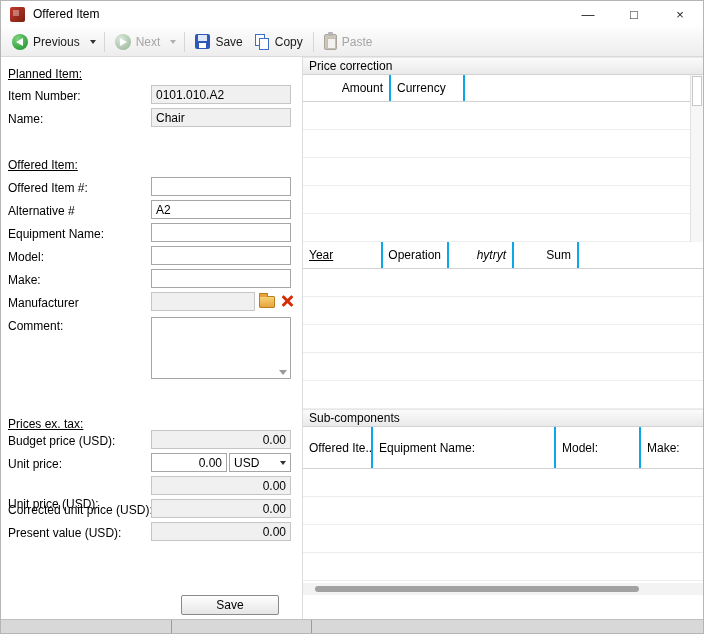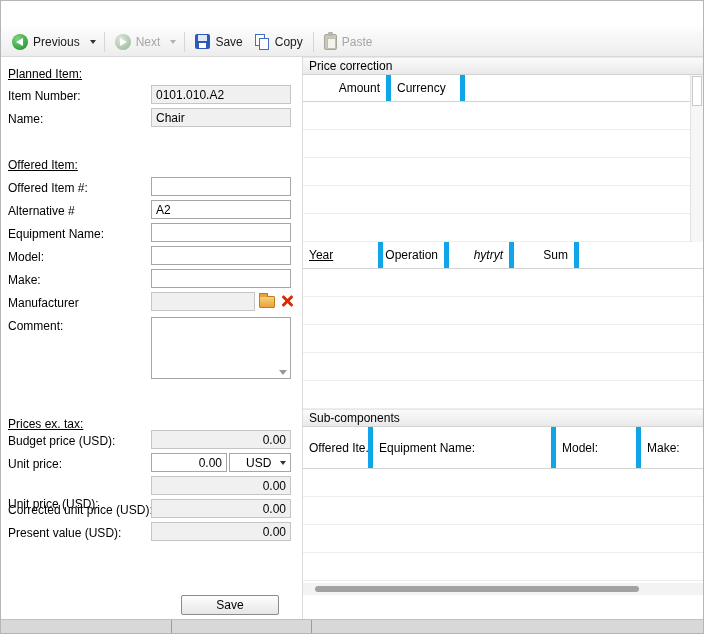--- a/index.html
+++ b/index.html
@@ -42,39 +42,39 @@
   .body-area{position:absolute;top:56px;left:0;right:0;bottom:14px;background:#fff;}
   .left-pane{position:absolute;left:0;top:0;width:301px;bottom:0;background:#fff;}
   .right-pane{position:absolute;left:301px;right:0;top:0;bottom:0;background:#fff;border-left:1px solid #dcdcdc;box-sizing:border-box;}
 
   
   .lbl{position:absolute;left:7px;white-space:nowrap;font-size:12px;}
   .heading{text-decoration:underline;}
   .fld{position:absolute;left:150px;width:140px;height:19px;box-sizing:border-box;border:1px solid #a6a6a6;background:#fff;font-family:inherit;font-size:12px;padding:1px 4px;}
   .ro{background:#f0f0f0;border-color:#c5c5c5;}
   .num{text-align:right;padding-left:12px;}
-  .combo{position:absolute;left:228px;width:62px;height:19px;box-sizing:border-box;border:1px solid #a6a6a6;background:#fff;display:flex;align-items:center;padding-left:16px;}
+  .combo{position:absolute;left:228px;width:62px;height:19px;box-sizing:border-box;border:1px solid #a6a6a6;background:#fff;display:flex;align-items:center;padding-left:4px;}
   .combo .caret{position:absolute;right:4px;}
   .folder-btn{position:absolute;left:256px;width:20px;height:19px;border:none;background:transparent;padding:0;display:flex;align-items:center;justify-content:center;}
   .icon-folder{width:16px;height:12px;background:linear-gradient(#f7d27a,#e8a33d);border:1px solid #b97f1e;border-radius:1px;position:relative;box-sizing:border-box;}
   .icon-folder::before{content:"";position:absolute;top:-4px;left:-1px;width:7px;height:3px;background:#e8a33d;border:1px solid #b97f1e;border-bottom:none;border-radius:1px 1px 0 0;}
   .xdel-btn{position:absolute;left:277px;width:18px;height:19px;border:none;background:transparent;padding:2px 0 0 0;}
   .icon-x{position:relative;width:13px;height:14px;display:inline-block;}
   .icon-x::before,.icon-x::after{content:"";position:absolute;left:5px;top:0;width:3px;height:14px;background:#d92b04;border-radius:1px;}
   .icon-x::before{transform:rotate(45deg);}
   .icon-x::after{transform:rotate(-45deg);}
   .comment-wrap{position:absolute;left:150px;top:260px;width:140px;height:62px;border:1px solid #a6a6a6;box-sizing:border-box;background:#fff;}
   .comment-ta{width:100%;height:100%;border:none;resize:none;font-family:inherit;font-size:12px;box-sizing:border-box;padding:2px 4px;outline:none;}
   .cmt-arrow{position:absolute;right:3px;bottom:3px;width:0;height:0;border-left:4px solid transparent;border-right:4px solid transparent;border-top:5px solid #9a9a9a;}
   .save-btn{position:absolute;left:180px;top:538px;width:98px;height:20px;border:1px solid #8a8a8a;background:linear-gradient(#fefefe,#e6e6e6);font-family:inherit;font-size:12px;border-radius:2px;}
 
   
   .sec-header{height:18px;background:linear-gradient(#fbfbfb,#e9e9e9);border-top:1px solid #e8e8e8;border-bottom:1px solid #d2d2d2;display:flex;align-items:center;padding-left:6px;box-sizing:border-box;font-size:12px;}
   .thead{display:flex;border-bottom:1px solid #d2d2d2;background:#fff;box-sizing:border-box;}
-  .th{box-sizing:border-box;padding:0 6px;border-right:5px solid #0ea5e9;display:flex;align-items:center;font-size:12px;overflow:hidden;white-space:nowrap;}
+  .th{box-sizing:border-box;padding:0 6px;border-right:2px solid #0ea5e9;display:flex;align-items:center;font-size:12px;overflow:hidden;white-space:nowrap;}
   .th.right{justify-content:flex-end;}
   .pc-thead,.lc-thead{height:27px;}
   .sc-thead{height:42px;}
   .c-pc1{width:88px;} .c-pc2{width:74px;} .c-pc3{width:210px;}
   .c-lc1{width:80px;text-decoration:underline;} .c-lc2{width:66px;} .c-lc3{width:65px;font-style:italic;} .c-lc4{width:65px;}
   .c-sc1{width:70px;} .c-sc2{width:183px;} .c-sc3{width:85px;}
   .c-fill{flex:1;border-right:none;}
   .rows{overflow:hidden;background:#fff;}
   .pc-rows{height:140px;} .lc-rows{height:140px;} .sc-rows{height:112px;}
   .trow{height:28px;border-bottom:1px solid #ededed;box-sizing:border-box;}
@@ -86,20 +86,35 @@
 
   
   .bottom-strip{position:absolute;left:0;right:0;bottom:0;height:14px;background:#d8d8d8;border-top:1px solid #c0c0c0;box-sizing:border-box;}
   .strip-sep{position:absolute;top:0;bottom:0;width:1px;background:#9b9b9b;}
 </style>
 </head>
 <body>
 
 <div id="window">
 
+  <div class="titlebar">
+    <span class="app-icon"></span>
+    <span class="title-text">Offered Item</span>
+    <div class="win-controls">
+      <button class="win-btn">
+          <span>—</span>
+        </button>
+      <button class="win-btn">
+          <span>□</span>
+        </button>
+      <button class="win-btn">
+          <span>×</span>
+        </button>
+    </div>
+  </div>
 
   <div class="toolbar">
     <button class="tb-btn">
       <span class="icon-prev"></span>
       <span>Previous</span>
     </button>
     <button class="tb-drop">
         <span class="caret"></span>
       </button>
     <span class="tb-sep"></span>

